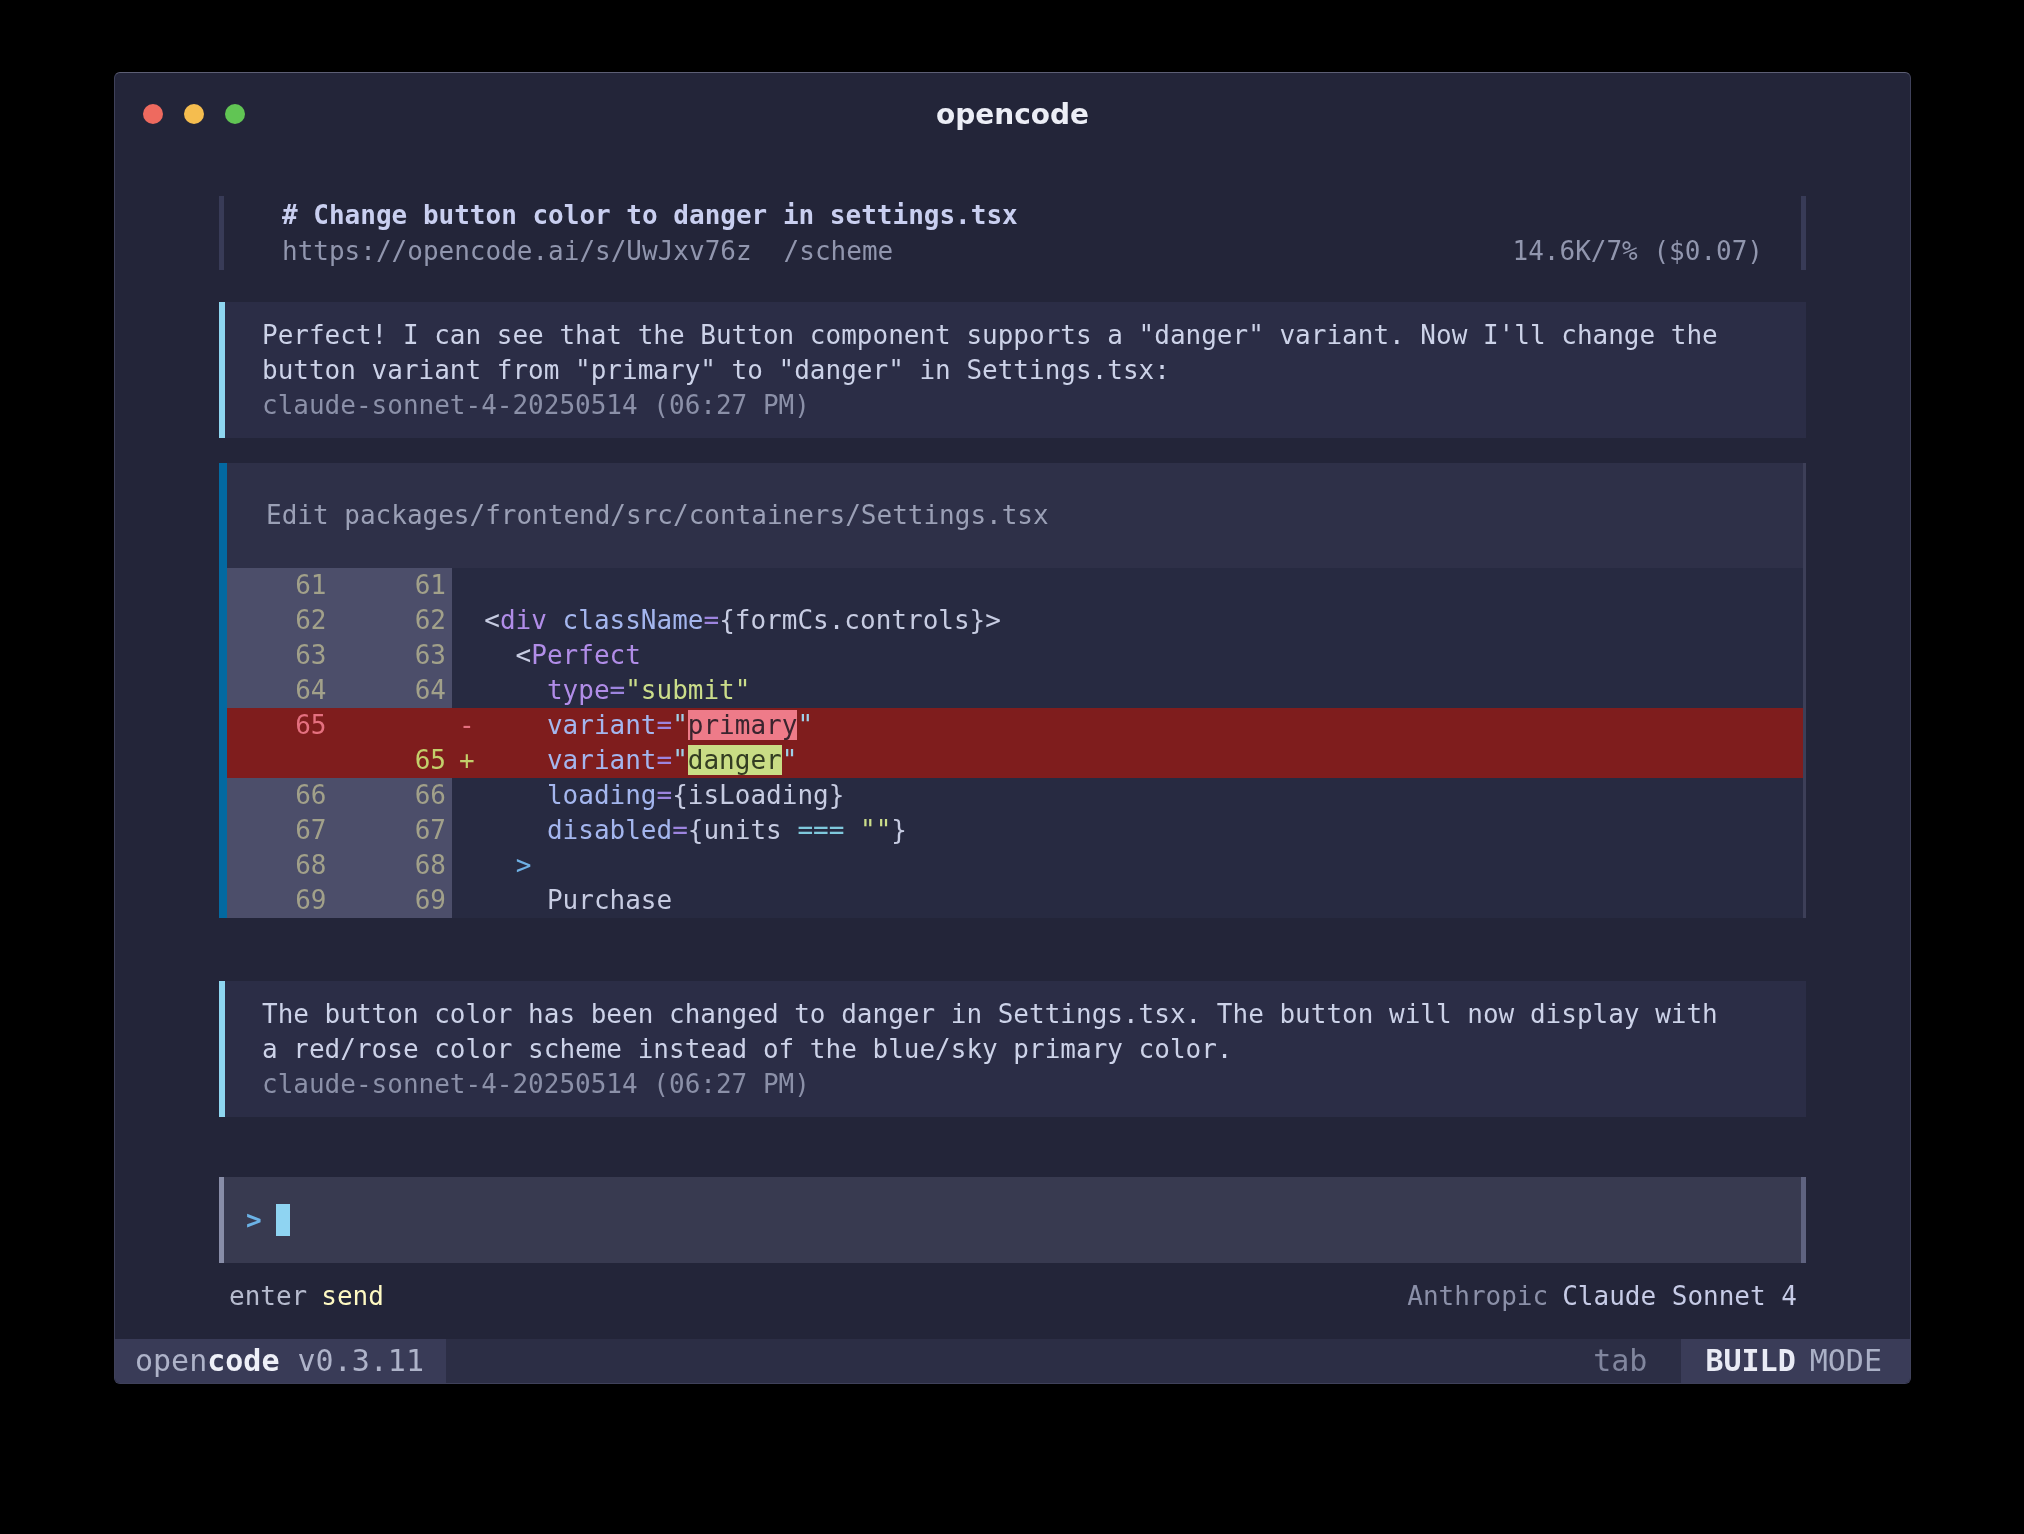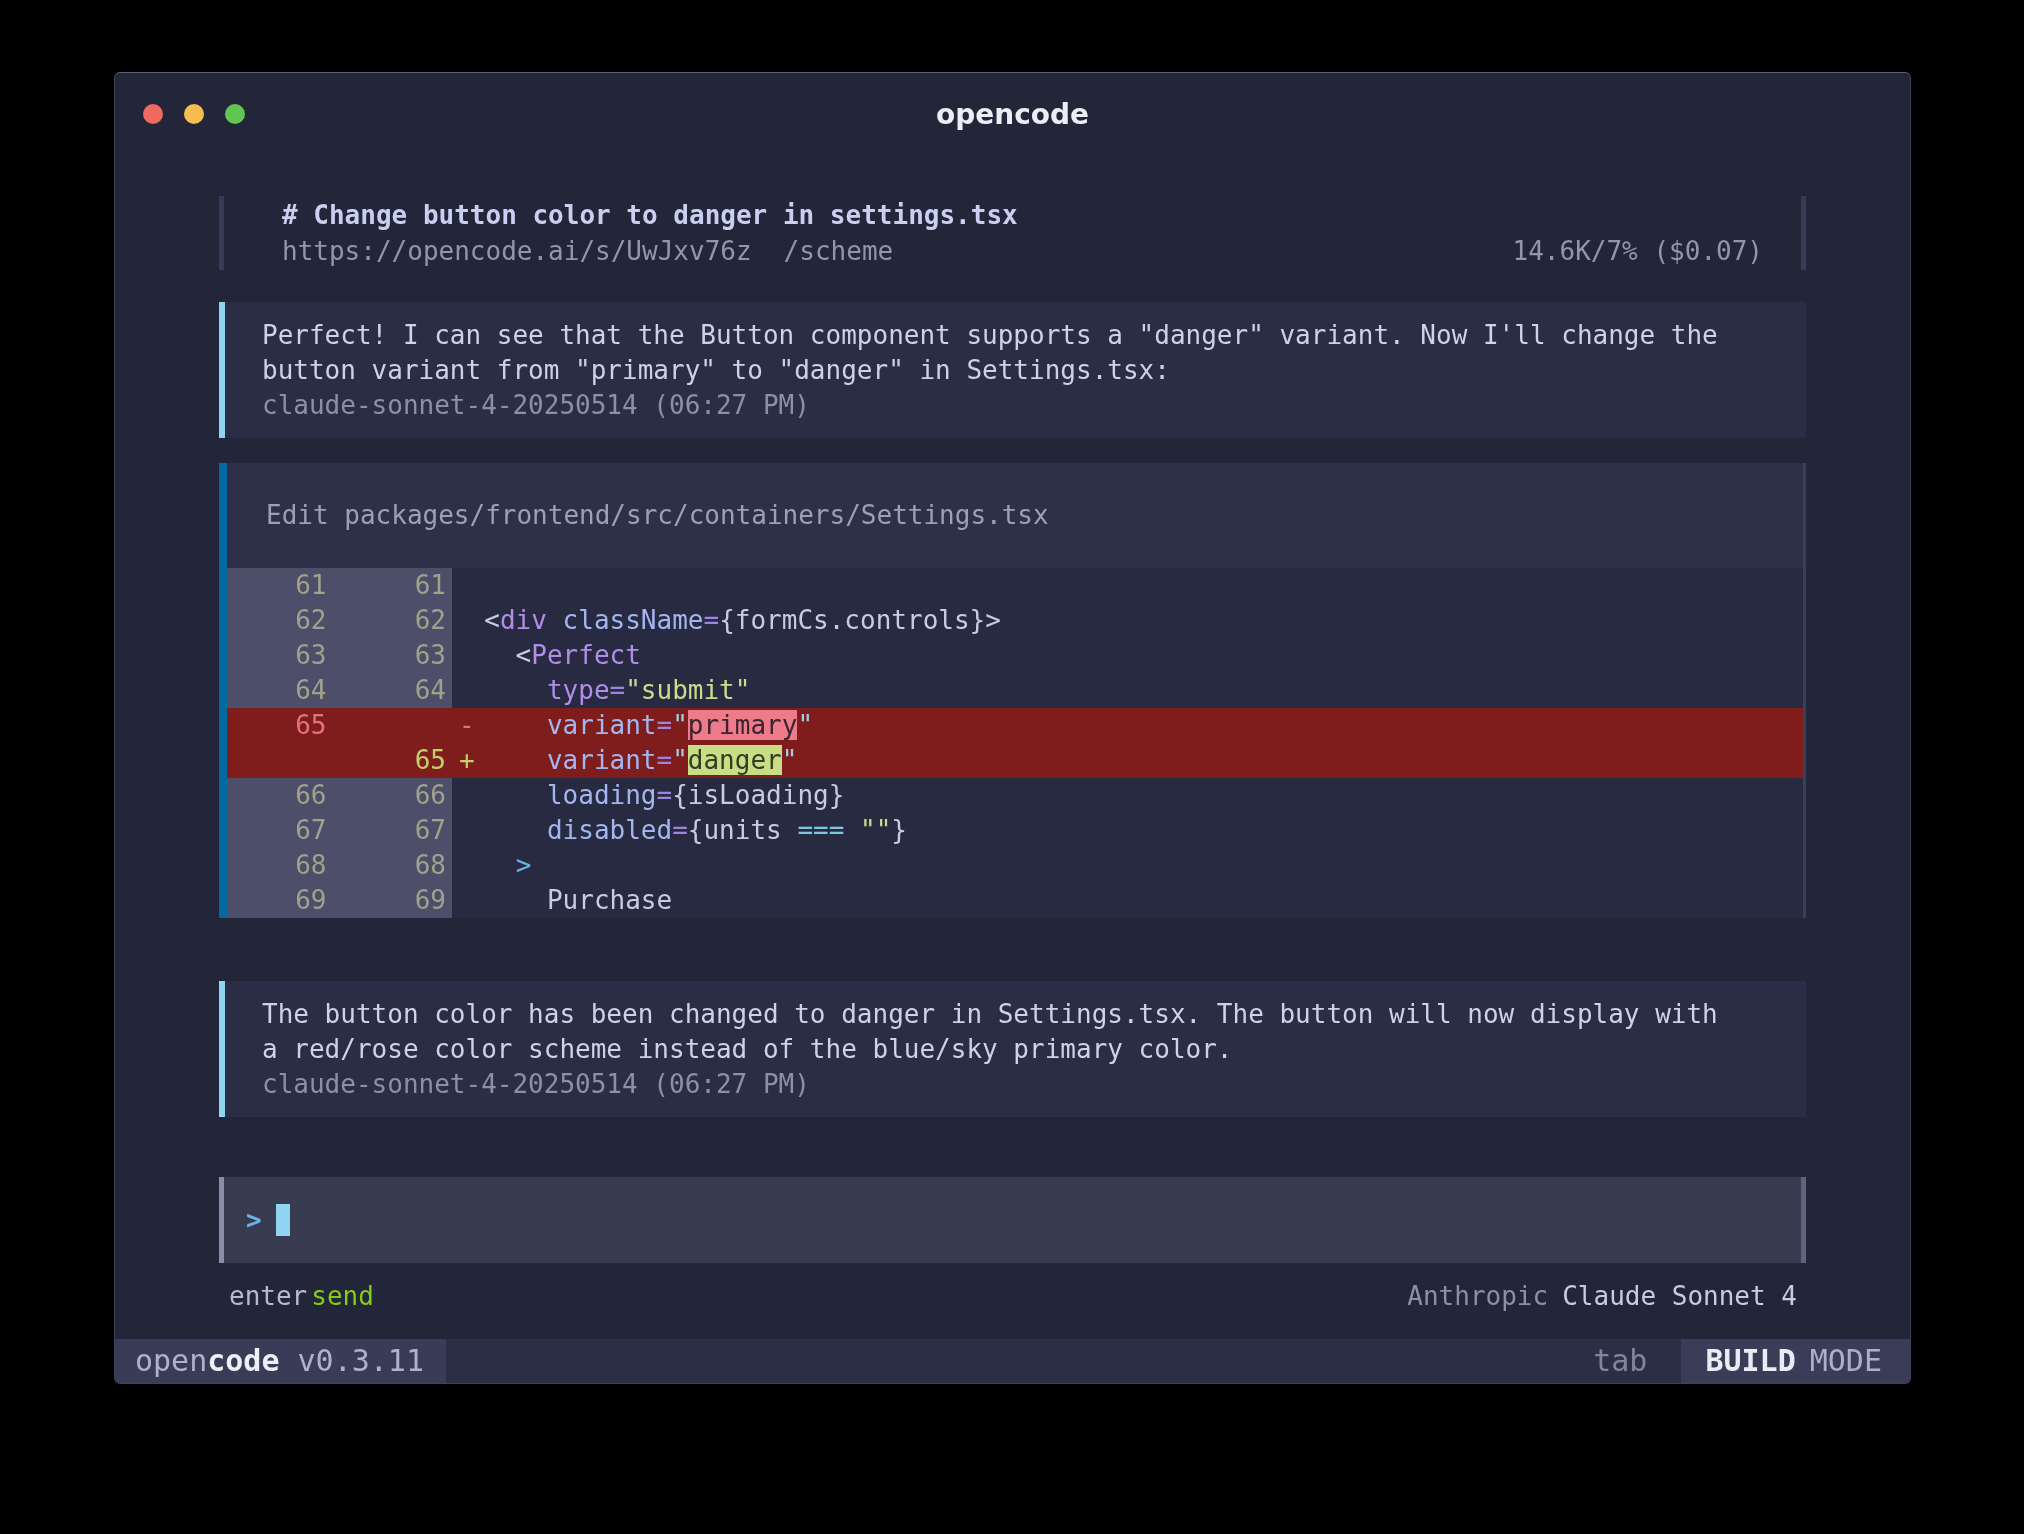--- a/index.html
+++ b/index.html
@@ -67,21 +67,21 @@
   .input-block{
     margin-top:60px;height:86px;background:#383a50;
     border-left:5px solid #888da8;border-right:5px solid #5f6380;
     display:flex;align-items:center;padding-left:22px;
   }
   .prompt{font-size:26px;font-weight:700;color:#6bb2e6}
   .cursor{display:inline-block;width:14px;height:32px;background:#8fd4f2;margin-left:14px}
   
   .footer{margin-top:16px;height:34px;display:flex;justify-content:space-between;font-size:26px;line-height:34px;padding:0 9px 0 10px}
   .hint-key{color:#b6bbce}
-  .hint-action{color:#84cc16;margin-left:4px}
+  .hint-action{color:#fef9c3;margin-left:14px}
   .provider{color:#8b90a8}
   .model{color:#c6cbe6;margin-left:14px}
   
   .statusbar{
     margin-top:auto;height:44px;background:#2c2e45;flex-shrink:0;
     display:flex;justify-content:space-between;align-items:stretch;
     font-size:30px;line-height:44px;margin-left:-104px;margin-right:-104px;
   }
   .sb-left{display:flex}
   .sb-chip-app{background:#393b57;padding:0 22px 0 20px;white-space:pre}

